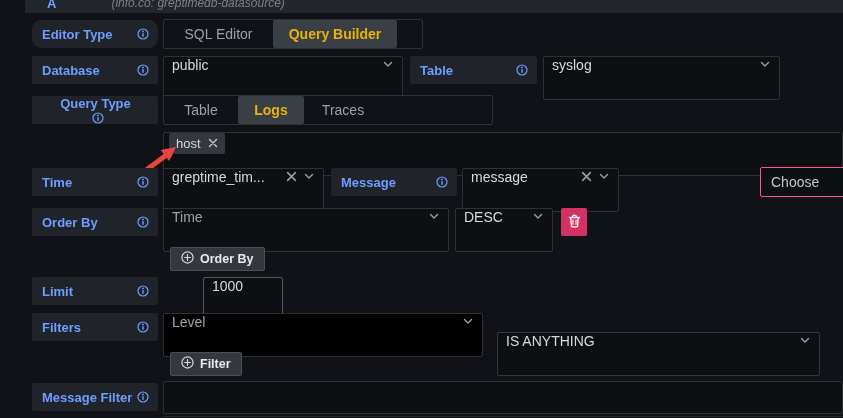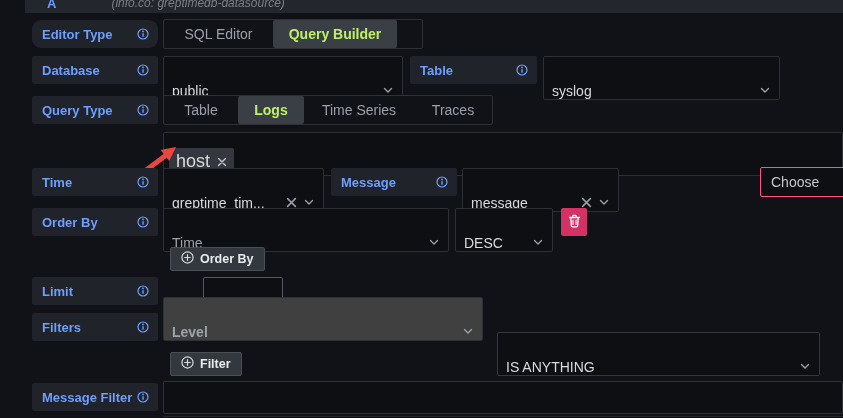--- a/index.html
+++ b/index.html
@@ -18,41 +18,41 @@
   .row-label {
     position:absolute; left:32px; width:126px; height:28px; background:#202329;
     display:flex; align-items:center; justify-content:space-between;
     padding:0 9px 0 10px; border-radius:2px;
   }
   .row-label .lbl { color:#6e9fff; font-size:13px; font-weight:600; white-space:nowrap; }
   .info-ic { display:flex; align-items:center; flex:0 0 auto; margin-left:5px; }
 
   .select, .field, .text-input {
     position:absolute; height:44px; background:#0e0f13; border:1px solid #2e3036;
-    border-radius:2px; display:flex; align-items:flex-end; padding:0 8px;
+    border-radius:2px; display:flex; align-items:flex-start; padding:0 8px;
     color:#d8dadf; font-size:14px;
   }
   .select { justify-content:space-between; gap:8px; }
   .select .val { white-space:nowrap; overflow:hidden; }
   .select .icons { display:flex; align-items:center; gap:6px; flex:0 0 auto; }
   .val-dim { color:#9da3ab; }
 
   .radio-group {
     position:absolute; height:30px; background:#111217; border:1px solid #2e3036;
     border-radius:2px; display:flex; align-items:stretch;
   }
   .radio-opt {
     display:flex; align-items:center; justify-content:center;
     color:#9aa0a8; font-size:14px; font-weight:500; cursor:pointer; white-space:nowrap;
   }
-  .radio-opt.selected { background:#3a3e45; color:#bef264; font-weight:700; border-radius:2px; }
+  .radio-opt.selected { background:#3a3e45; color:#eab308; font-weight:700; border-radius:2px; }
 
   .tag {
     display:flex; align-items:center; gap:7px; background:#34373d; border-radius:2px;
-    padding:3px 7px; color:#d8d9da; font-size:18px;
+    padding:3px 7px; color:#d8d9da; font-size:13px;
   }
 
   .choose-box {
     position:absolute; height:30px; background:#0e0f13; border:1px solid #ff5286;
     border-radius:2px; display:flex; align-items:center; padding:0 10px;
     color:#c3c7cc; font-size:14px;
   }
 
   .trash-btn {
     position:absolute; width:26px; height:28px; background:#d23264; border:none;
@@ -130,34 +130,33 @@
   </div>
   <div class="select" style="left:543px; top:56px; width:237px;">
     <span class="val">syslog</span>
     <span class="icons">
         <span><svg width="12" height="12" viewBox="0 0 12 12">
             <path d="M2.5 4.5 L6 8 L9.5 4.5" fill="none" stroke="#9aa0a8" stroke-width="1.4" stroke-linecap="round" stroke-linejoin="round"></path>
           </svg></span>
       </span>
   </div>
 
-  <div class="row-label" style="top:96px;">
+  <div class="row-label" style="top:96px;flex-direction:column;">
     <span class="lbl">Query Type</span>
     <span class="info-ic">
       <svg width="12" height="12" viewBox="0 0 12 12">
           <circle cx="6" cy="6" r="5" fill="none" stroke="#6e9fff" stroke-width="1.2"></circle>
           <circle cx="6" cy="3.4" r="0.9" fill="#6e9fff"></circle>
           <rect x="5.3" y="5" width="1.4" height="4" rx="0.7" fill="#6e9fff"></rect>
         </svg>
     </span>
   </div>
   <div class="radio-group" style="left:163px; top:95px; width:330px;">
     <span class="radio-opt" style="width:74px;">Table</span>
     <span class="radio-opt selected" style="width:66px;">Logs</span>
-    <span class="radio-opt" style="width:110px;">Time Series</span>
     <span class="radio-opt" style="width:78px;">Traces</span>
   </div>
 
   <div class="field" style="left:163px; top:132px; width:680px; padding:0 5px; gap:5px;">
     <span class="tag">
       <span>host</span>
       <span><svg width="10" height="10" viewBox="0 0 10 10">
             <path d="M1.5 1.5 L8.5 8.5 M8.5 1.5 L1.5 8.5" stroke="#c7ccd1" stroke-width="1.4" stroke-linecap="round"></path>
           </svg></span>
     </span>
@@ -275,21 +274,21 @@
   <div class="row-label" style="top:313px;">
     <span class="lbl">Filters</span>
     <span class="info-ic">
       <svg width="12" height="12" viewBox="0 0 12 12">
           <circle cx="6" cy="6" r="5" fill="none" stroke="#6e9fff" stroke-width="1.2"></circle>
           <circle cx="6" cy="3.4" r="0.9" fill="#6e9fff"></circle>
           <rect x="5.3" y="5" width="1.4" height="4" rx="0.7" fill="#6e9fff"></rect>
         </svg>
     </span>
   </div>
-  <div class="select" style="left:163px; top:297px; width:320px; background:#404040;font-weight:bold;">
+  <div class="select" style="left:163px; top:313px; width:320px; background:#000000;">
     <span class="val val-dim">Level</span>
     <span class="icons">
         <span><svg width="12" height="12" viewBox="0 0 12 12">
             <path d="M2.5 4.5 L6 8 L9.5 4.5" fill="none" stroke="#9aa0a8" stroke-width="1.4" stroke-linecap="round" stroke-linejoin="round"></path>
           </svg></span>
       </span>
   </div>
   <div class="select" style="left:497px; top:313px; width:323px; border-color:#34373b;margin-top:19px;">
     <span class="val">IS ANYTHING</span>
     <span class="icons">

